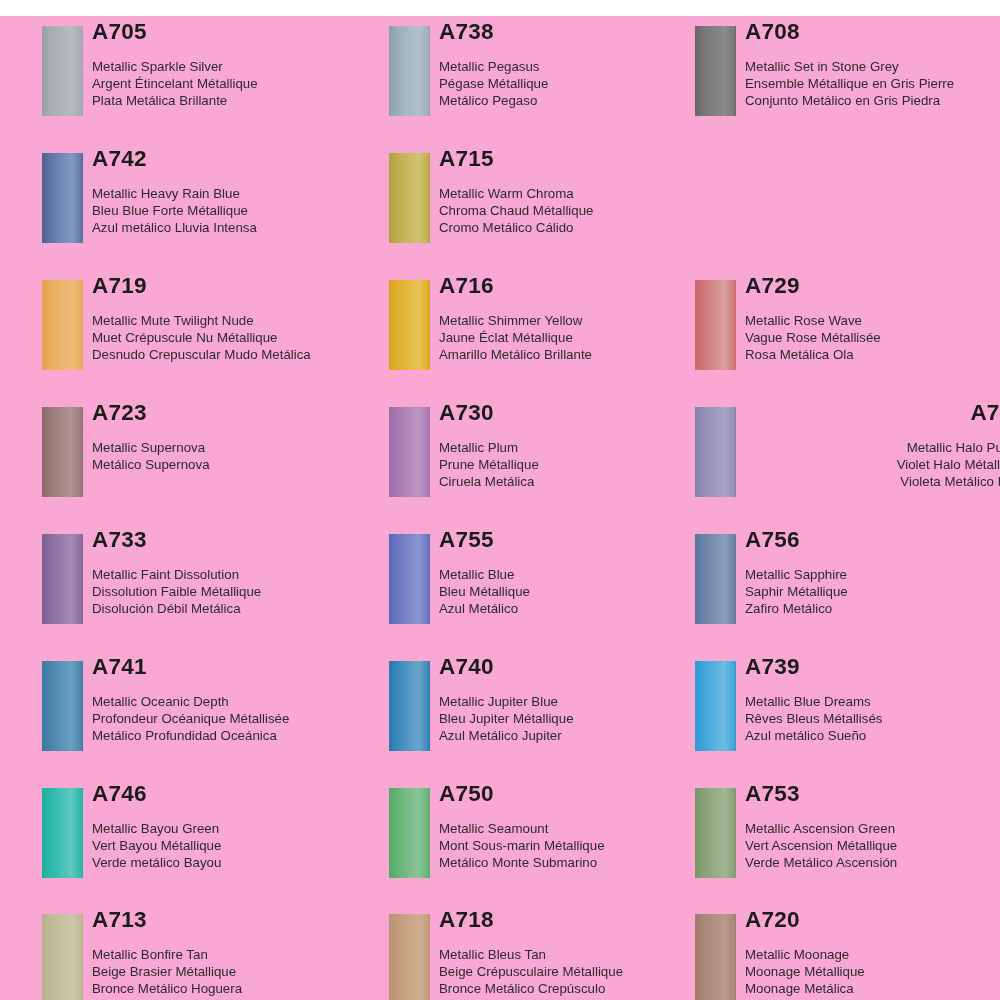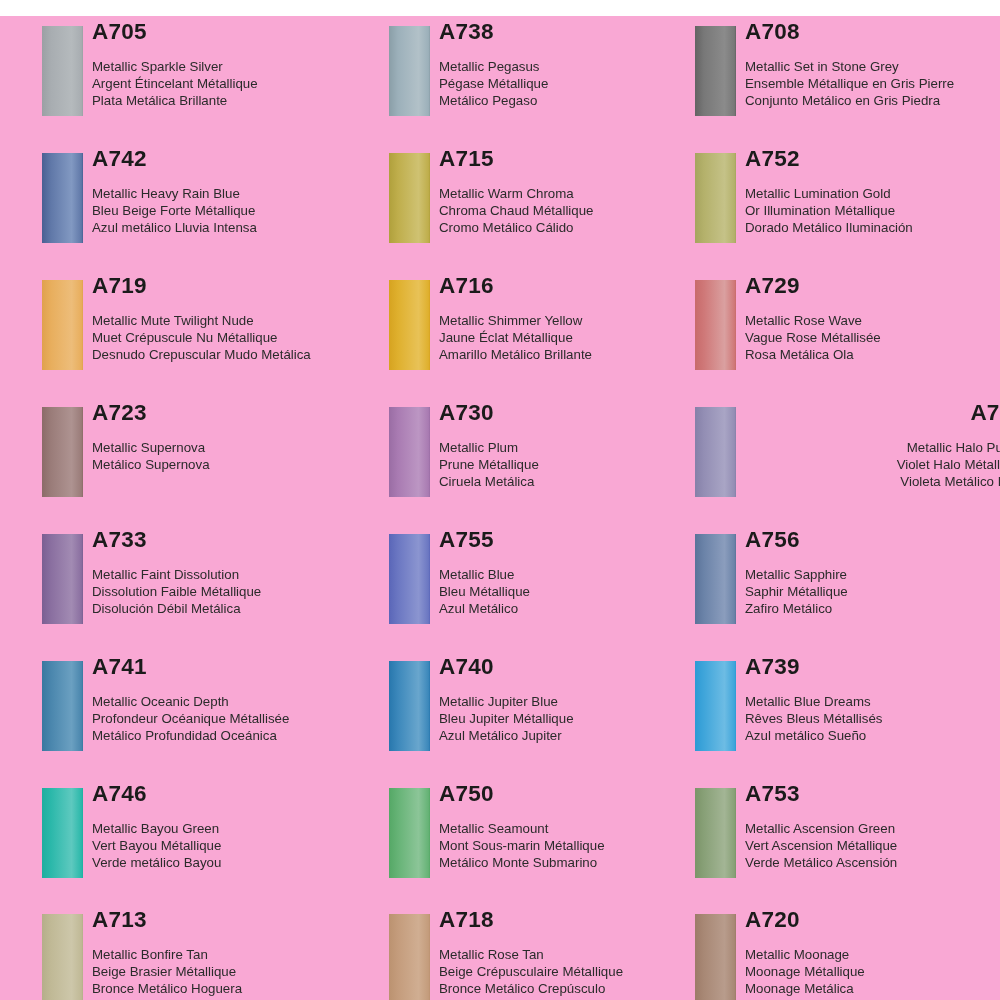--- a/index.html
+++ b/index.html
@@ -100,47 +100,36 @@
           <li>Conjunto Metálico en Gris Piedra</li>
         </ul>
       </div>
     </div>
     <div class="swatch-card" style="left: 42px; top: 127px;">
       <div class="swatch-chip" style="width: 41px; height: 90px; background: linear-gradient(to right, rgb(74, 95, 147) 0%, rgb(96, 120, 168) 22%, rgb(130, 153, 194) 72%, rgb(96, 120, 168) 96%, rgb(74, 95, 147) 100%);"></div>
       <div class="swatch-body">
         <div class="swatch-code">A742</div>
         <ul class="swatch-names">
           <li>Metallic Heavy Rain Blue</li>
-          <li>Bleu Beige Forte Métallique</li>
+          <li>Bleu Blue Forte Métallique</li>
           <li>Azul metálico Lluvia Intensa</li>
         </ul>
       </div>
     </div>
     <div class="swatch-card" style="left: 389px; top: 127px;">
       <div class="swatch-chip" style="width: 41px; height: 90px; background: linear-gradient(to right, rgb(176, 160, 60) 0%, rgb(191, 174, 76) 22%, rgb(207, 194, 114) 72%, rgb(191, 174, 76) 96%, rgb(176, 160, 60) 100%);"></div>
       <div class="swatch-body">
         <div class="swatch-code">A715</div>
         <ul class="swatch-names">
           <li>Metallic Warm Chroma</li>
           <li>Chroma Chaud Métallique</li>
           <li>Cromo Metálico Cálido</li>
         </ul>
       </div>
     </div>
-    <div class="swatch-card" style="left: 695px; top: 127px;">
-      <div class="swatch-chip" style="width: 41px; height: 90px; background: linear-gradient(to right, rgb(166, 164, 94) 0%, rgb(180, 177, 107) 22%, rgb(197, 194, 136) 72%, rgb(180, 177, 107) 96%, rgb(166, 164, 94) 100%);"></div>
-      <div class="swatch-body">
-        <div class="swatch-code">A752</div>
-        <ul class="swatch-names">
-          <li>Metallic Lumination Gold</li>
-          <li>Or Illumination Métallique</li>
-          <li>Dorado Metálico Iluminación</li>
-        </ul>
-      </div>
-    </div>
     <div class="swatch-card" style="left: 42px; top: 254px;">
       <div class="swatch-chip" style="width: 41px; height: 90px; background: linear-gradient(to right, rgb(224, 161, 78) 0%, rgb(232, 174, 93) 22%, rgb(237, 189, 122) 72%, rgb(232, 174, 93) 96%, rgb(224, 161, 78) 100%);"></div>
       <div class="swatch-body">
         <div class="swatch-code">A719</div>
         <ul class="swatch-names">
           <li>Metallic Mute Twilight Nude</li>
           <li>Muet Crépuscule Nu Métallique</li>
           <li>Desnudo Crepuscular Mudo Metálica</li>
         </ul>
       </div>
@@ -307,21 +296,21 @@
           <li>Beige Brasier Métallique</li>
           <li>Bronce Metálico Hoguera</li>
         </ul>
       </div>
     </div>
     <div class="swatch-card" style="left: 389px; top: 888px;">
       <div class="swatch-chip" style="width: 41px; height: 90px; background: linear-gradient(to right, rgb(187, 146, 112) 0%, rgb(196, 156, 124) 22%, rgb(208, 174, 146) 72%, rgb(196, 156, 124) 96%, rgb(187, 146, 112) 100%);"></div>
       <div class="swatch-body">
         <div class="swatch-code">A718</div>
         <ul class="swatch-names">
-          <li>Metallic Rose Tan</li>
+          <li>Metallic Bleus Tan</li>
           <li>Beige Crépusculaire Métallique</li>
           <li>Bronce Metálico Crepúsculo</li>
         </ul>
       </div>
     </div>
     <div class="swatch-card" style="left: 695px; top: 888px;">
       <div class="swatch-chip" style="width: 41px; height: 90px; background: linear-gradient(to right, rgb(157, 123, 104) 0%, rgb(168, 136, 117) 22%, rgb(184, 156, 140) 72%, rgb(168, 136, 117) 96%, rgb(157, 123, 104) 100%);"></div>
       <div class="swatch-body">
         <div class="swatch-code">A720</div>
         <ul class="swatch-names">

